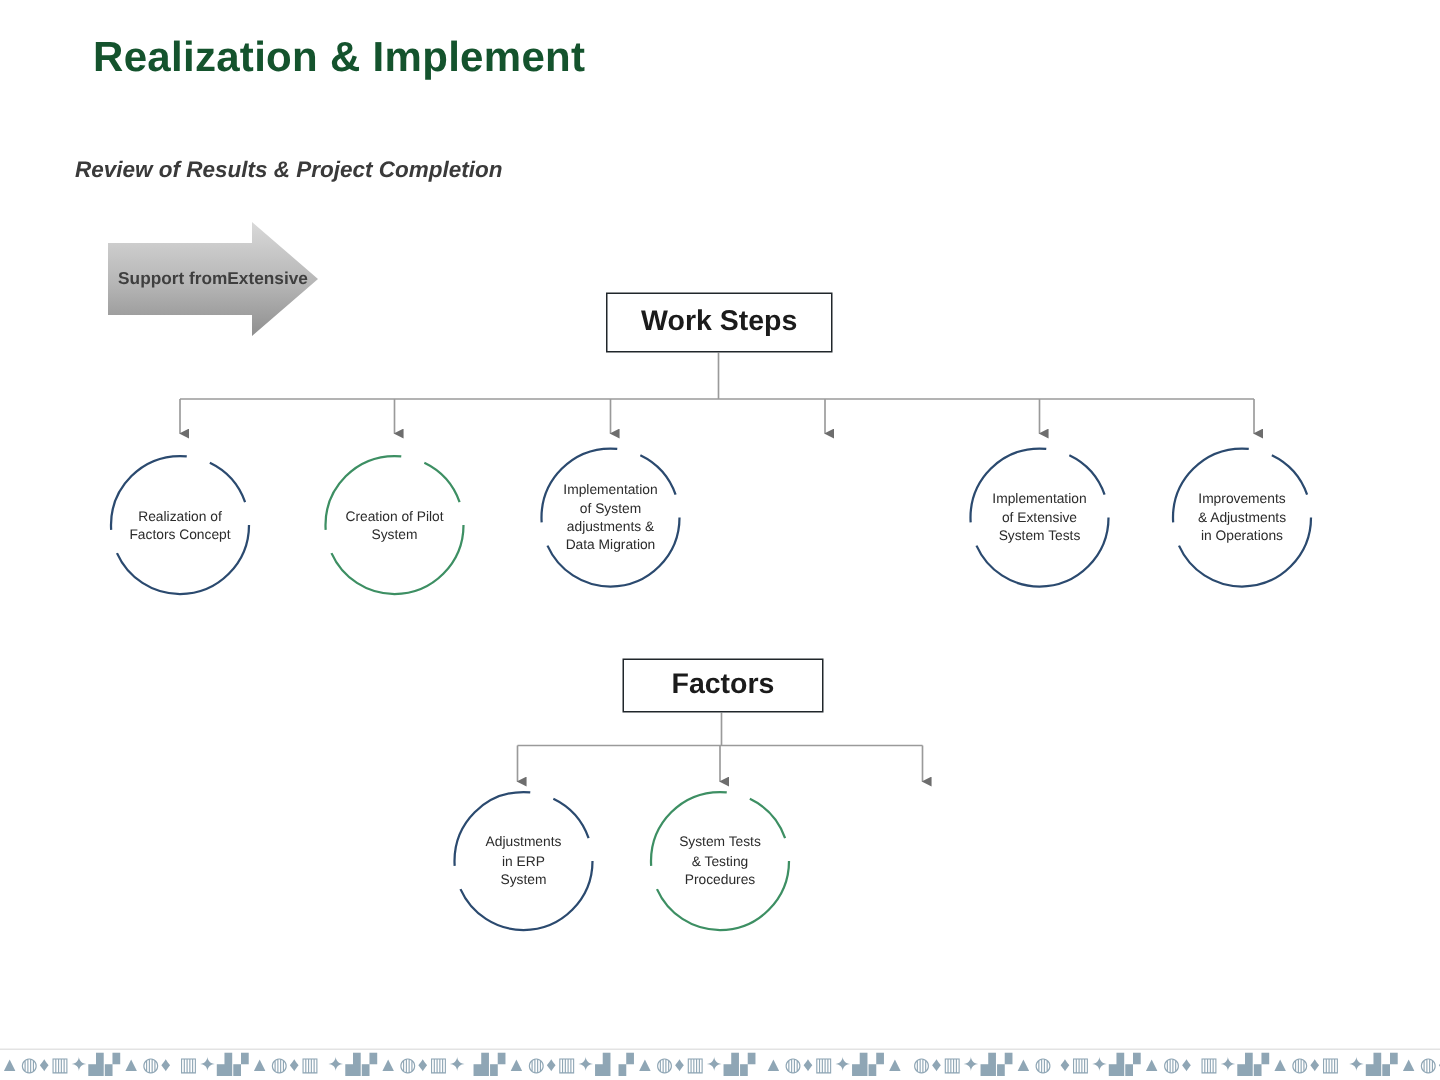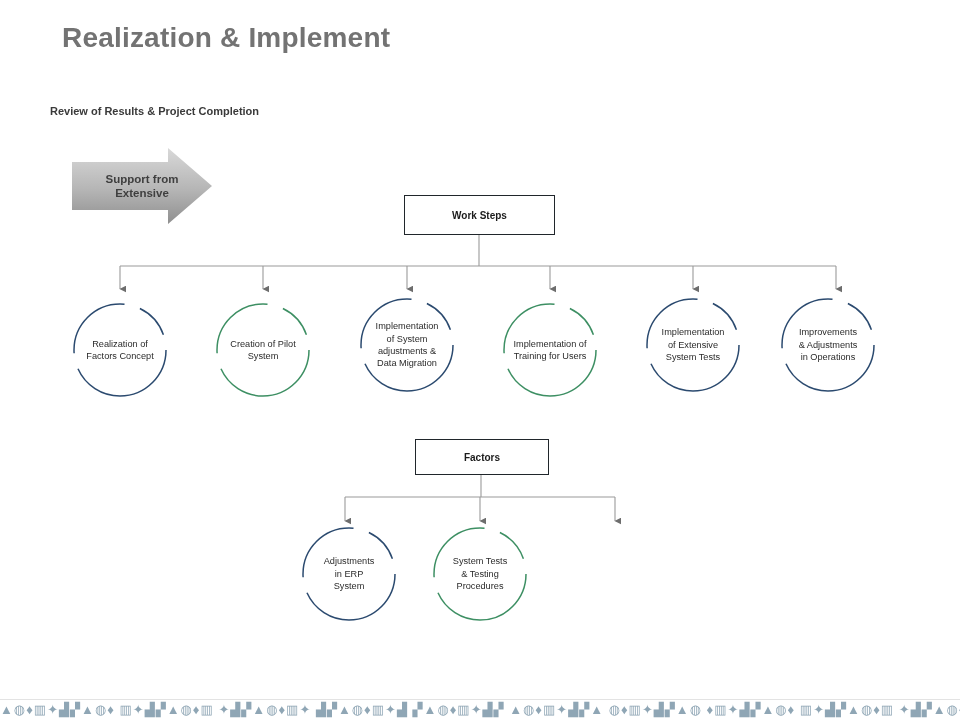--- a/index.html
+++ b/index.html
@@ -19,63 +19,64 @@
     left: 0; top: 0;
     width: 960px; height: 720px;
     background: #ffffff;
   }
   .title {
     position: absolute;
     left: 62px;
     top: 22px;
     font-size: 28px;
     font-weight: bold;
-    color: #737373;
+    color: #14532d;
     letter-spacing: 0.2px;
   }
   .subtitle {
     position: absolute;
     left: 50px;
     top: 105px;
-    font-size: 11px;
+    font-size: 15px;
     font-weight: bold;
     color: #3a3a3a;
+    font-style: italic;
   }
 
   
   .arrow-banner {
     position: absolute;
   }
   .arrow-banner .arrow-label {
     position: absolute;
     left: 0;
     top: 0;
     width: 100%;
     height: 100%;
     display: flex;
-    flex-direction: column;
+    flex-direction: row;
     align-items: center;
     justify-content: center;
     font-size: 11.5px;
     font-weight: bold;
     color: #3f3f3f;
     line-height: 1.25;
     text-align: center;
     pointer-events: none;
   }
 
   
   .box {
     position: absolute;
     border: 1.4px solid #20262b;
     background: #ffffff;
     display: flex;
     align-items: center;
     justify-content: center;
-    font-size: 10px;
+    font-size: 19px;
     font-weight: bold;
     color: #1b1b1b;
     box-sizing: border-box;
   }
 
   
   .node {
     position: absolute;
     width: 96px;
     height: 96px;
@@ -208,27 +209,20 @@
   <div class="node" style="left:359px; top:297px;">
     <svg class="ring" viewBox="0 0 96 96">
       <circle cx="48" cy="48" r="46" fill="none" stroke="#2b4a6f" stroke-width="1.5" stroke-dasharray="125 16 80 16 36 16"></circle>
     </svg>
     <span class="node-text">Implementation
 of System
 adjustments &amp;
 Data Migration</span>
   </div>
 
-  <div class="node" style="left:502px; top:302px;">
-    <svg class="ring" viewBox="0 0 96 96">
-      <circle cx="48" cy="48" r="46" fill="none" stroke="#3d8f63" stroke-width="1.5" stroke-dasharray="125 16 80 16 36 16"></circle>
-    </svg>
-    <span class="node-text">Implementation  of
-Training  for Users</span>
-  </div>
 
   <div class="node" style="left:645px; top:297px;">
     <svg class="ring" viewBox="0 0 96 96">
       <circle cx="48" cy="48" r="46" fill="none" stroke="#2b4a6f" stroke-width="1.5" stroke-dasharray="125 16 80 16 36 16"></circle>
     </svg>
     <span class="node-text">Implementation
 of Extensive
 System Tests</span>
   </div>
 

